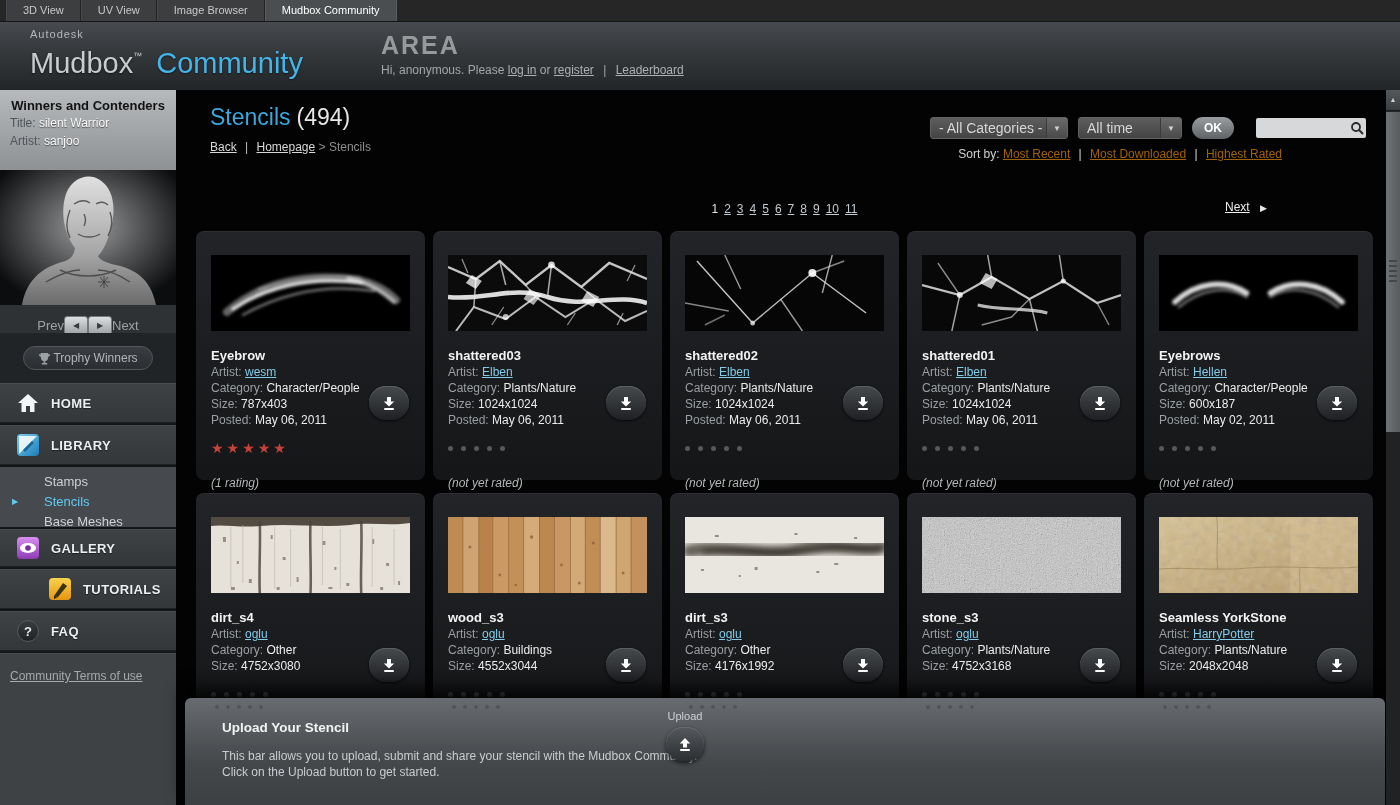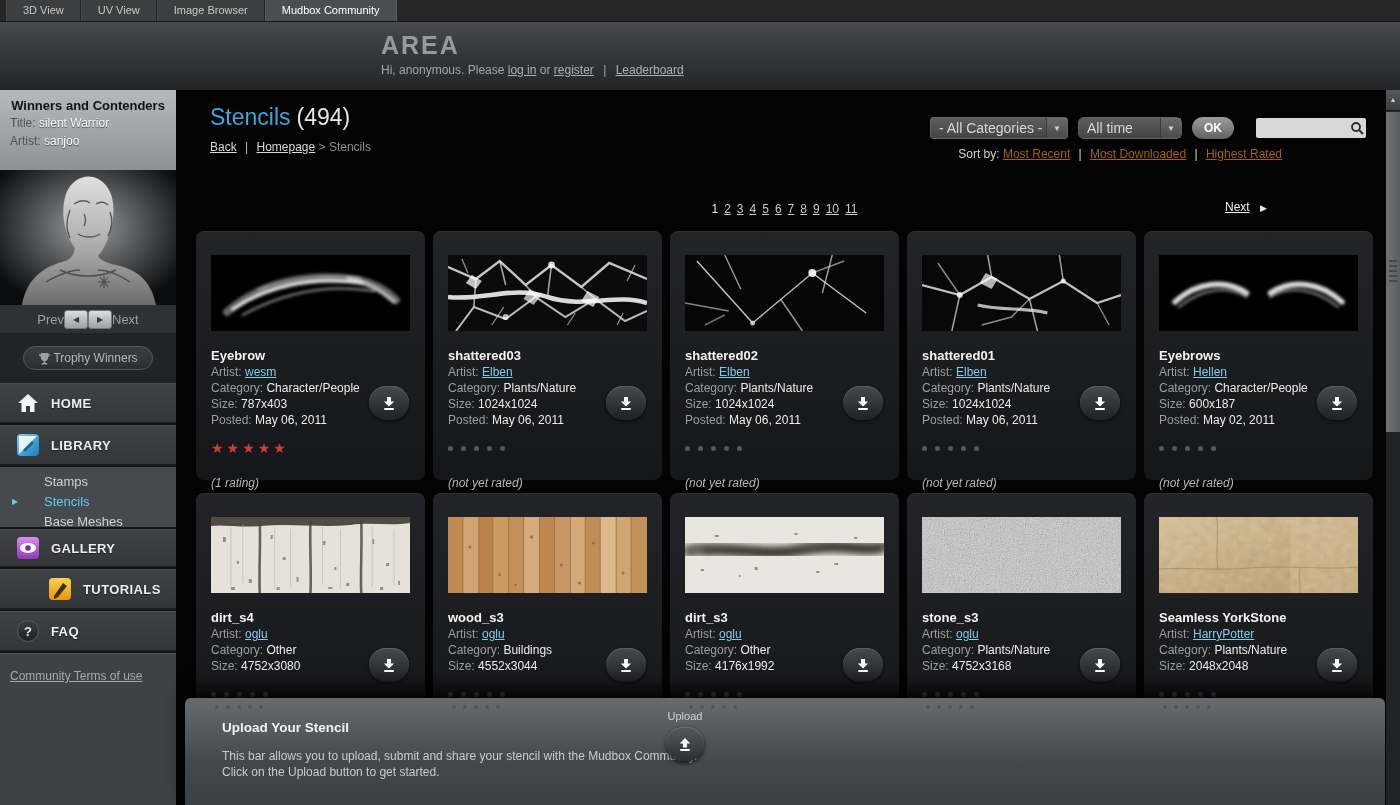--- a/index.html
+++ b/index.html
@@ -28,21 +28,21 @@
   
   .sidebar{position:absolute;left:0;top:90px;width:176px;height:715px;background:#141517;}
   .sb{position:absolute;left:0;width:176px;box-sizing:border-box;}
   .winners{top:0;height:80px;background:linear-gradient(#b7b9bb,#8f9295);padding:8px 10px 0;}
   .winners-heading{font-size:13px;font-weight:bold;color:#121212;text-align:center;}
   .winners-line{font-size:12px;line-height:16px;margin-top:2px;}
   .winners-line .wlbl{color:#4f5459;}
   .winners-line .wval{color:#fafafa;text-shadow:0 1px 1px rgba(0,0,0,.55);}
   .winners-line:first-of-type{margin-top:7px;}
   .bust{top:80px;height:135px;background:#0c0d0e;overflow:hidden;}
-  .prevnext{top:215px;height:28px;background:#2f3235;display:flex;align-items:center;justify-content:center;gap:0;}
+  .prevnext{top:215px;height:40px;background:#2f3235;display:flex;align-items:center;justify-content:center;gap:0;}
   .pn-label{font-size:13px;color:#9da1a4;}
   .pn-btn{width:24px;height:19px;border:1px solid #74787b;border-radius:3px;background:linear-gradient(#dcdee0,#9ea2a5);color:#3a3a3a;font-size:8px;line-height:18px;text-align:center;cursor:pointer;box-sizing:border-box;}
   .trophyzone{top:243px;height:50px;background:#212426;display:flex;align-items:center;justify-content:center;}
   .trophy-pill{display:flex;align-items:center;gap:2px;padding:4px 14px;border-radius:13px;border:1px solid #53575a;background:linear-gradient(#3a3d41,#2b2e31);cursor:pointer;}
   .trophy-pill span{font-size:12px;color:#b2b6b9;}
   .nav-row{display:flex;align-items:center;padding-left:16px;background:linear-gradient(#3e4245,#33373a);border-top:1px solid #494d50;border-bottom:1px solid #1d1f21;cursor:pointer;}
   .nav-home{top:293px;height:40px;}
   .nav-library{top:335px;height:40px;}
   .sublist{top:377px;height:60px;background:#46494d;padding-top:5px;}
   .nav-gallery{top:439px;height:38px;}
@@ -59,21 +59,21 @@
   
   .main{position:absolute;left:176px;top:90px;width:1224px;height:715px;background:#030303;}
   .page-title{position:absolute;left:34px;top:14px;font-size:23px;}
   .page-title .pt-name{color:var(--title-blue,#3aa8dc);}
   .page-title .pt-count{color:#e6e6e6;margin-left:6px;}
   .breadcrumb{position:absolute;left:34px;top:50px;font-size:12px;color:#8e8e8e;}
   .breadcrumb a{color:#d8d8d8;text-decoration:underline;cursor:pointer;}
   .breadcrumb .sep{margin:0 5px;color:#bdbdbd;}
   .dropdown{position:absolute;height:22px;background:linear-gradient(#5d5d5d,#444);border:1px solid #636363;border-radius:3px;display:flex;align-items:center;box-sizing:border-box;cursor:pointer;}
   .dd-cat{left:754px;top:27px;width:138px;}
-  .dd-time{left:902px;top:27px;width:104px;border-radius:6px;}
+  .dd-time{left:902px;top:27px;width:104px;}
   .dd-value{flex:1;font-size:14px;color:#d8d8d8;padding-left:8px;white-space:nowrap;overflow:hidden;}
   .dd-arrow{width:20px;height:100%;border-left:1px solid #3a3a3a;background:linear-gradient(#6a6a6a,#4a4a4a);display:flex;align-items:center;justify-content:center;font-size:8px;color:#d0d0d0;}
   .ok-btn{position:absolute;left:1016px;top:27px;width:42px;height:22px;border:none;border-radius:11px;background:linear-gradient(#9a9ea1,#5f6366);color:#fff;font-size:12px;font-weight:bold;cursor:pointer;box-shadow:0 1px 2px rgba(0,0,0,.6);}
   .search-box{position:absolute;left:1080px;top:28px;width:110px;height:20px;background:#d6d8d9;border-radius:2px;display:flex;align-items:center;}
   .search-box input{flex:1;width:86px;height:16px;border:none;background:transparent;outline:none;font-size:12px;color:#222;padding-left:5px;}
   .search-icon{width:18px;height:16px;flex:0 0 18px;}
   .sort-row{position:absolute;top:57px;right:118px;font-size:12px;color:#d2d2d2;}
   .sort-row a{color:#a16207;text-decoration:underline;cursor:pointer;}
   .sort-row .sep{margin:0 5px;}
   .pagination{position:absolute;left:20px;top:112px;width:1177px;text-align:center;font-size:12px;}
@@ -121,20 +121,27 @@
 <div id="app">
 
   <div class="tabbar">
     <div class="vtab">3D View</div>
     <div class="vtab">UV View</div>
     <div class="vtab">Image Browser</div>
     <div class="vtab active">Mudbox Community</div>
   </div>
 
   <div class="header">
+    <div class="logo">
+      <div class="autodesk">Autodesk</div>
+      <div class="big">
+        <span class="mudbox">Mudbox</span><span class="tm">™</span>
+        <span class="community">Community</span>
+      </div>
+    </div>
     <div class="area-block">
       <div class="area-title">AREA</div>
       <div class="greeting">
         <span>Hi, anonymous. Please</span>
         <a>log in</a>
         <span>or</span>
         <a>register</a>
         <span class="sep">|</span>
         <a>Leaderboard</a>
       </div>

